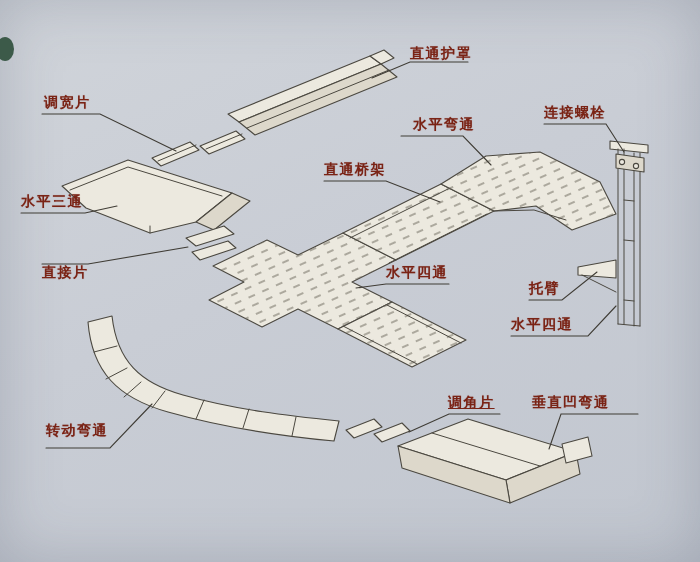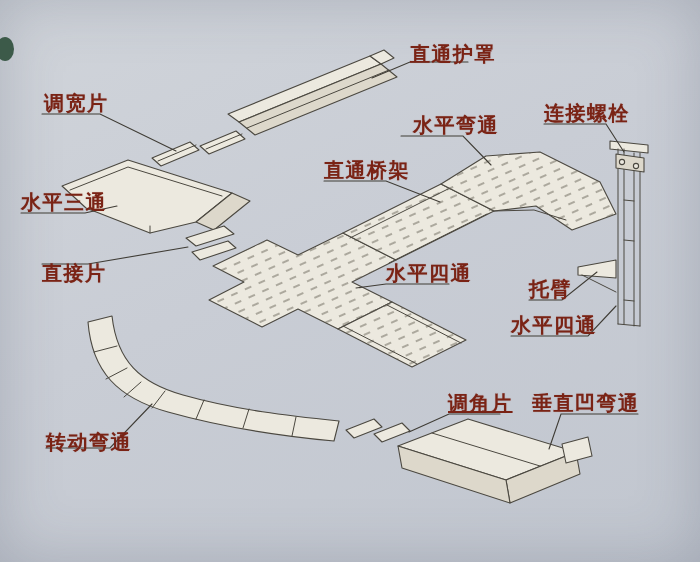--- a/index.html
+++ b/index.html
@@ -23,21 +23,21 @@
   }
   svg{position:absolute;left:0;top:0;}
   .part{fill:var(--part-fill);stroke:var(--line);stroke-width:1.1;stroke-linejoin:round;}
   .part-shade{fill:var(--part-shade);stroke:var(--line);stroke-width:1.1;stroke-linejoin:round;}
   .edge{fill:none;stroke:var(--line);stroke-width:1;stroke-linecap:round;}
   .hatchfill{stroke:none;}
   .leader{fill:none;stroke:var(--leader);stroke-width:1.1;stroke-linecap:round;}
   .lbl{
     position:absolute;
     color:var(--label-text);
-    font-size:20px;font-weight:bold;letter-spacing:1.5px;
+    font-size:14px;font-weight:bold;letter-spacing:1.5px;
     white-space:nowrap;line-height:16px;
     text-shadow:0 0 1px rgba(122,35,21,.35);
   }
 </style>
 </head>
 <body>
 
 <div class="stage">
 
   <svg width="700" height="562" viewBox="0 0 700 562">
@@ -168,15 +168,15 @@
   <div class="lbl" style="left:413px;top:117px;text-align:center;">水平弯通</div>
   <div class="lbl" style="left:544px;top:105px;">连接螺栓</div>
   <div class="lbl" style="left:324px;top:162px;">直通桥架</div>
   <div class="lbl" style="left:21px;top:194px;">水平三通</div>
   <div class="lbl" style="left:42px;top:245px;margin-top:20px;">直接片</div>
   <div class="lbl" style="left:386px;top:265px;">水平四通</div>
   <div class="lbl" style="left:529px;top:281px;">托臂</div>
   <div class="lbl" style="left:511px;top:317px;">水平四通</div>
   <div class="lbl" style="left:448px;top:395px;text-decoration:underline;">调角片</div>
   <div class="lbl" style="left:532px;top:395px;">垂直凹弯通</div>
-  <div class="lbl" style="left:46px;top:434px;">转动弯通</div>
+  <div class="lbl" style="left:46px;top:423px;">转动弯通</div>
 
 </div>
 
 </body></html>

